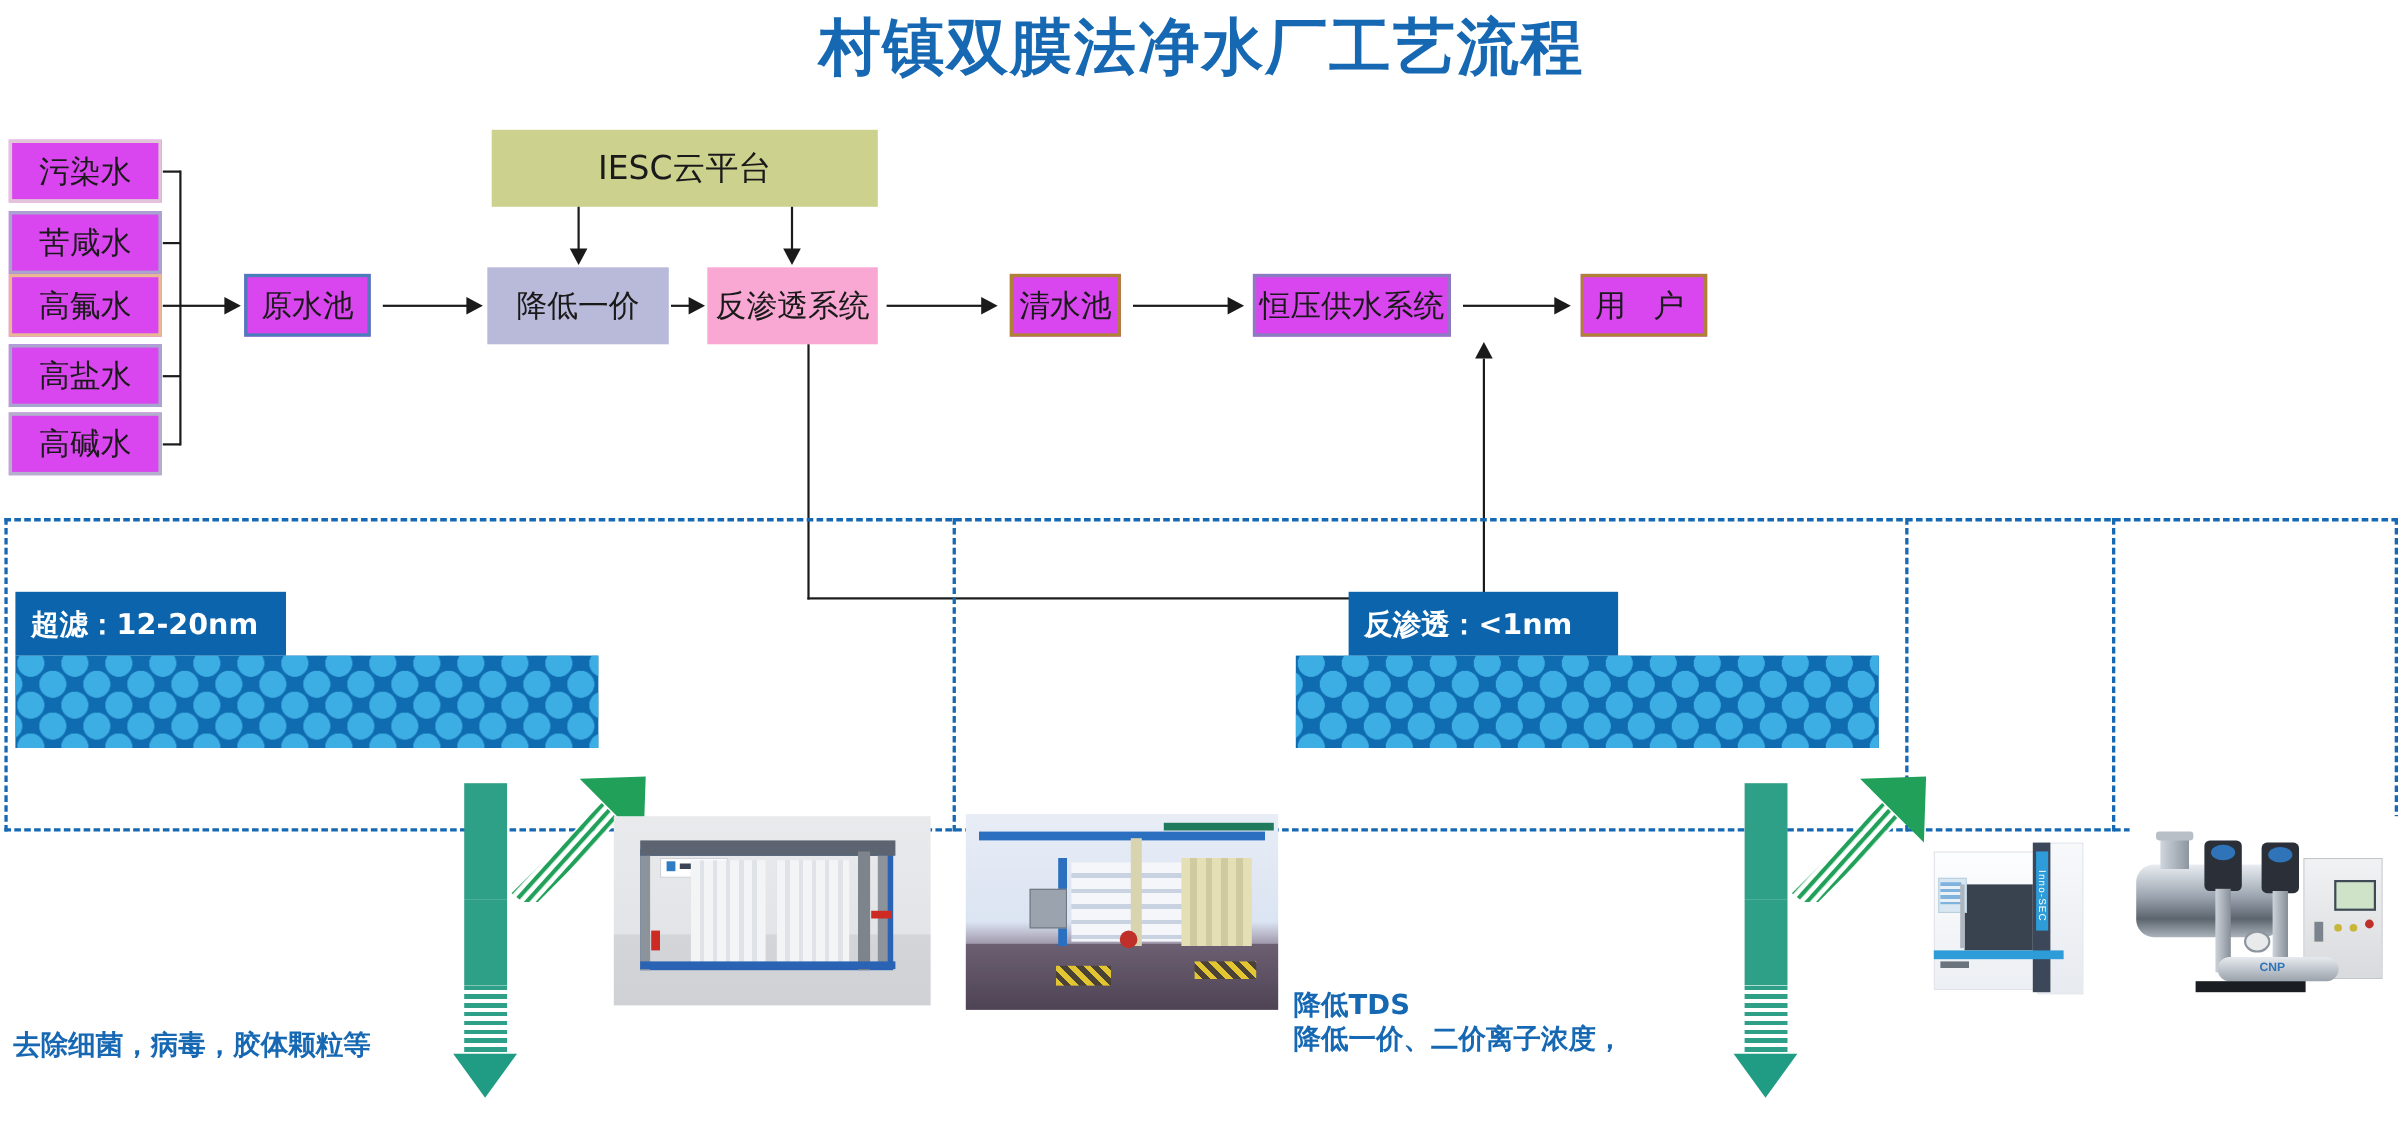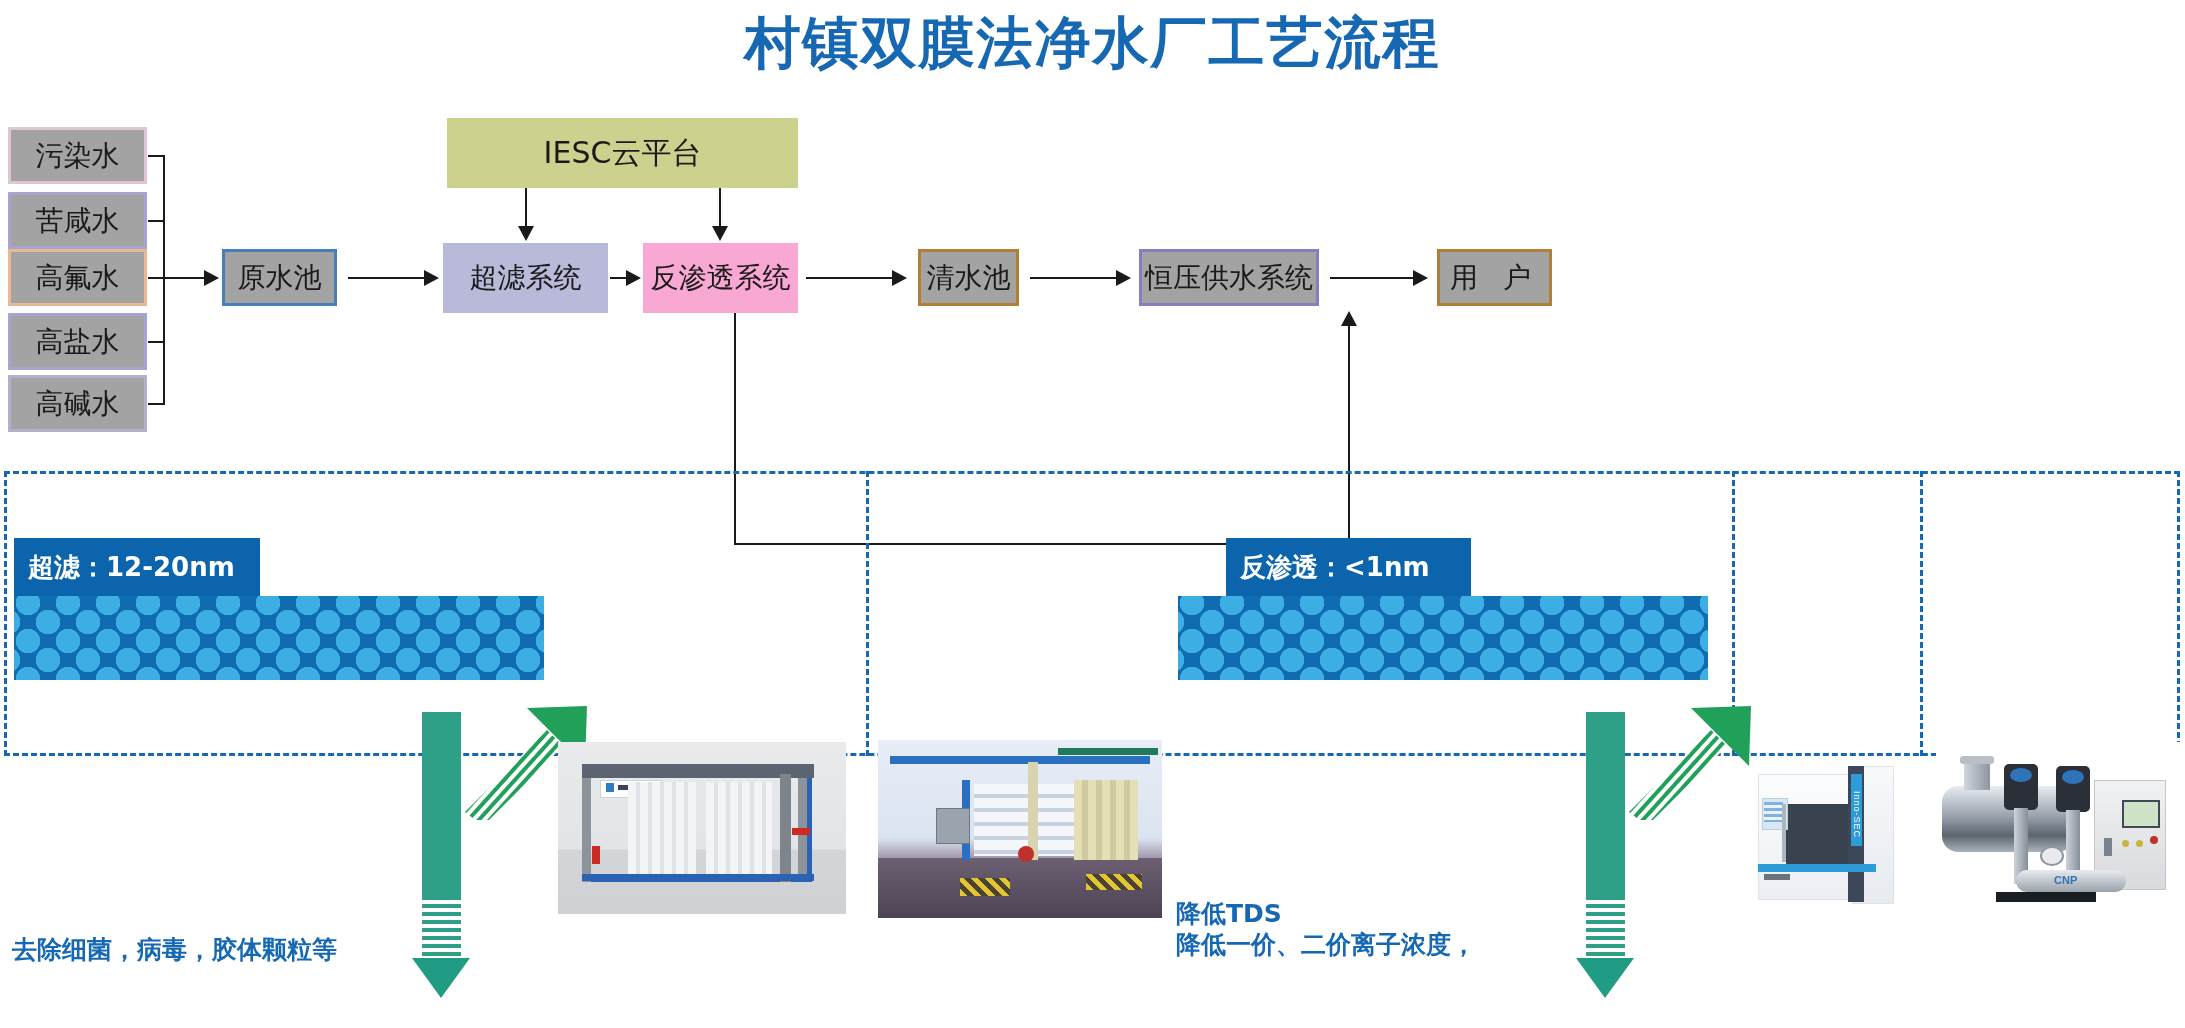--- a/index.html
+++ b/index.html
@@ -12,21 +12,21 @@
   #title{
     position:absolute;left:0;top:6px;width:2185px;text-align:center;
     font-size:56px;font-weight:bold;color:#1668b3;letter-spacing:2px;
     font-family:"DejaVu Sans","Liberation Sans",sans-serif;
   }
 
   
   .fbox{
     position:absolute;box-sizing:border-box;
     display:flex;align-items:center;justify-content:center;
-    font-size:28px;color:#1a1a1a;background:#a3a3a3;
+    font-size:28px;color:#1a1a1a;background:#d946ef;
     font-family:"DejaVu Sans","Liberation Sans",sans-serif;
     white-space:nowrap;
   }
   .src{width:139px;height:57px;border:3px solid #c9aec4;}
   .src.s0{border-color:#dfc5d6;top:127px;}
   .src.s1{border-color:#a7a4cf;top:192px;}
   .src.s2{border-color:#e8b894;top:249px;}
   .src.s3{border-color:#a7a4cf;top:313px;}
   .src.s4{border-color:#b3b0cc;top:375px;}
   .src{left:8px;}
@@ -137,21 +137,21 @@
       <span>IESC云平台</span>
     </div>
 
   <div class="ln lnv abs" style="left:525px;top:188px;height:40px;"></div>
   <div class="arw arw-d abs" style="left:518px;top:226px;"></div>
 
   <div class="ln lnv abs" style="left:719px;top:188px;height:40px;"></div>
   <div class="arw arw-d abs" style="left:712px;top:226px;"></div>
 
   <div class="fbox" id="box-uf">
-      <span>超滤系统</span>
+      <span>降低一价</span>
     </div>
   <div class="fbox" id="box-ro">
       <span>反渗透系统</span>
     </div>
 
   <div class="ln lnh abs" style="left:610px;top:277px;width:18px;"></div>
   <div class="arw arw-r abs" style="left:626px;top:270px;"></div>
 
   <div class="ln lnh abs" style="left:806px;top:277px;width:88px;"></div>
   <div class="arw arw-r abs" style="left:892px;top:270px;"></div>

